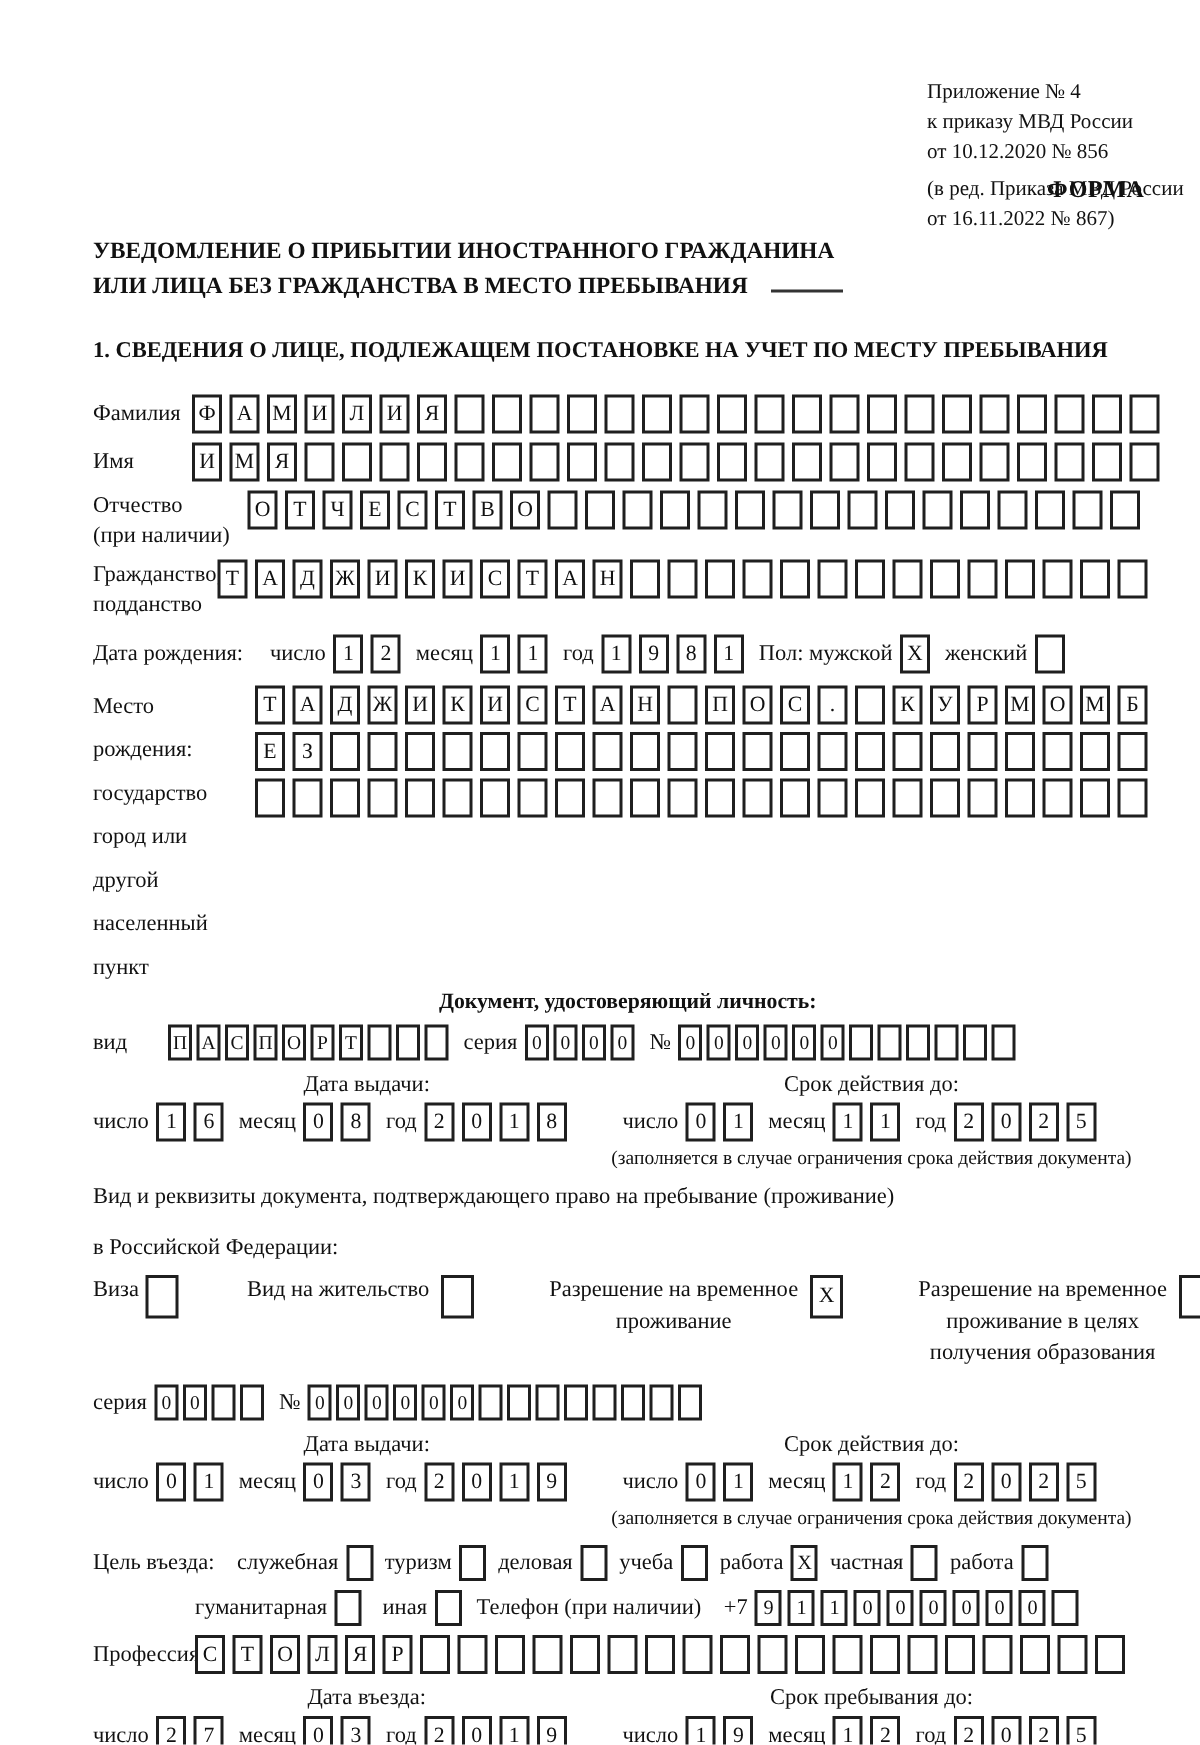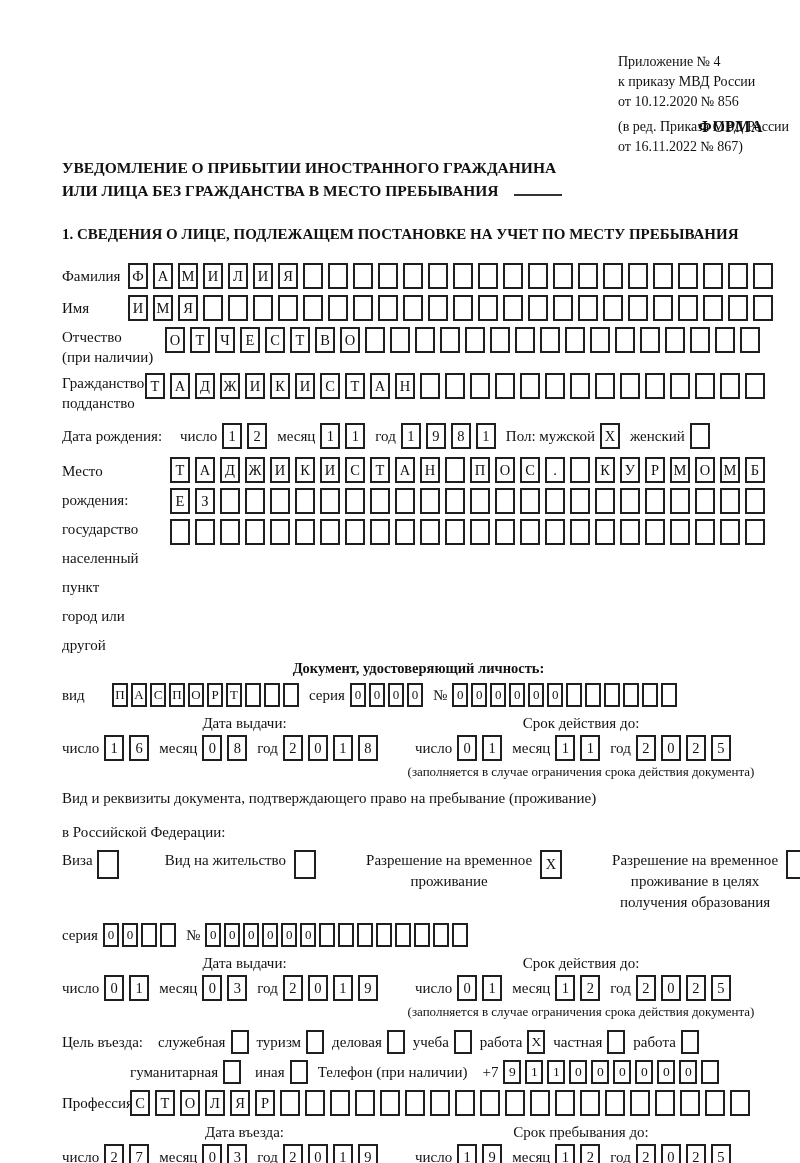--- a/index.html
+++ b/index.html
@@ -223,22 +223,22 @@
     <span class="dlbl">женский</span>
     <div class="cells">
         <span class="cell"></span>
       </div>
   </div>
 
   <div class="row-top" style="margin-top:8px;">
     <div class="lbl w108" style="line-height:29px;">
       <div>Место рождения:</div>
       <div>государство</div>
+      <div>город или другой</div>
       <div>населенный пункт</div>
-      <div>город или другой</div>
     </div>
     <div class="cells-col">
       <div class="cells">
           <span class="cell">Т</span>
           <span class="cell">А</span>
           <span class="cell">Д</span>
           <span class="cell">Ж</span>
           <span class="cell">И</span>
           <span class="cell">К</span>
           <span class="cell">И</span>

